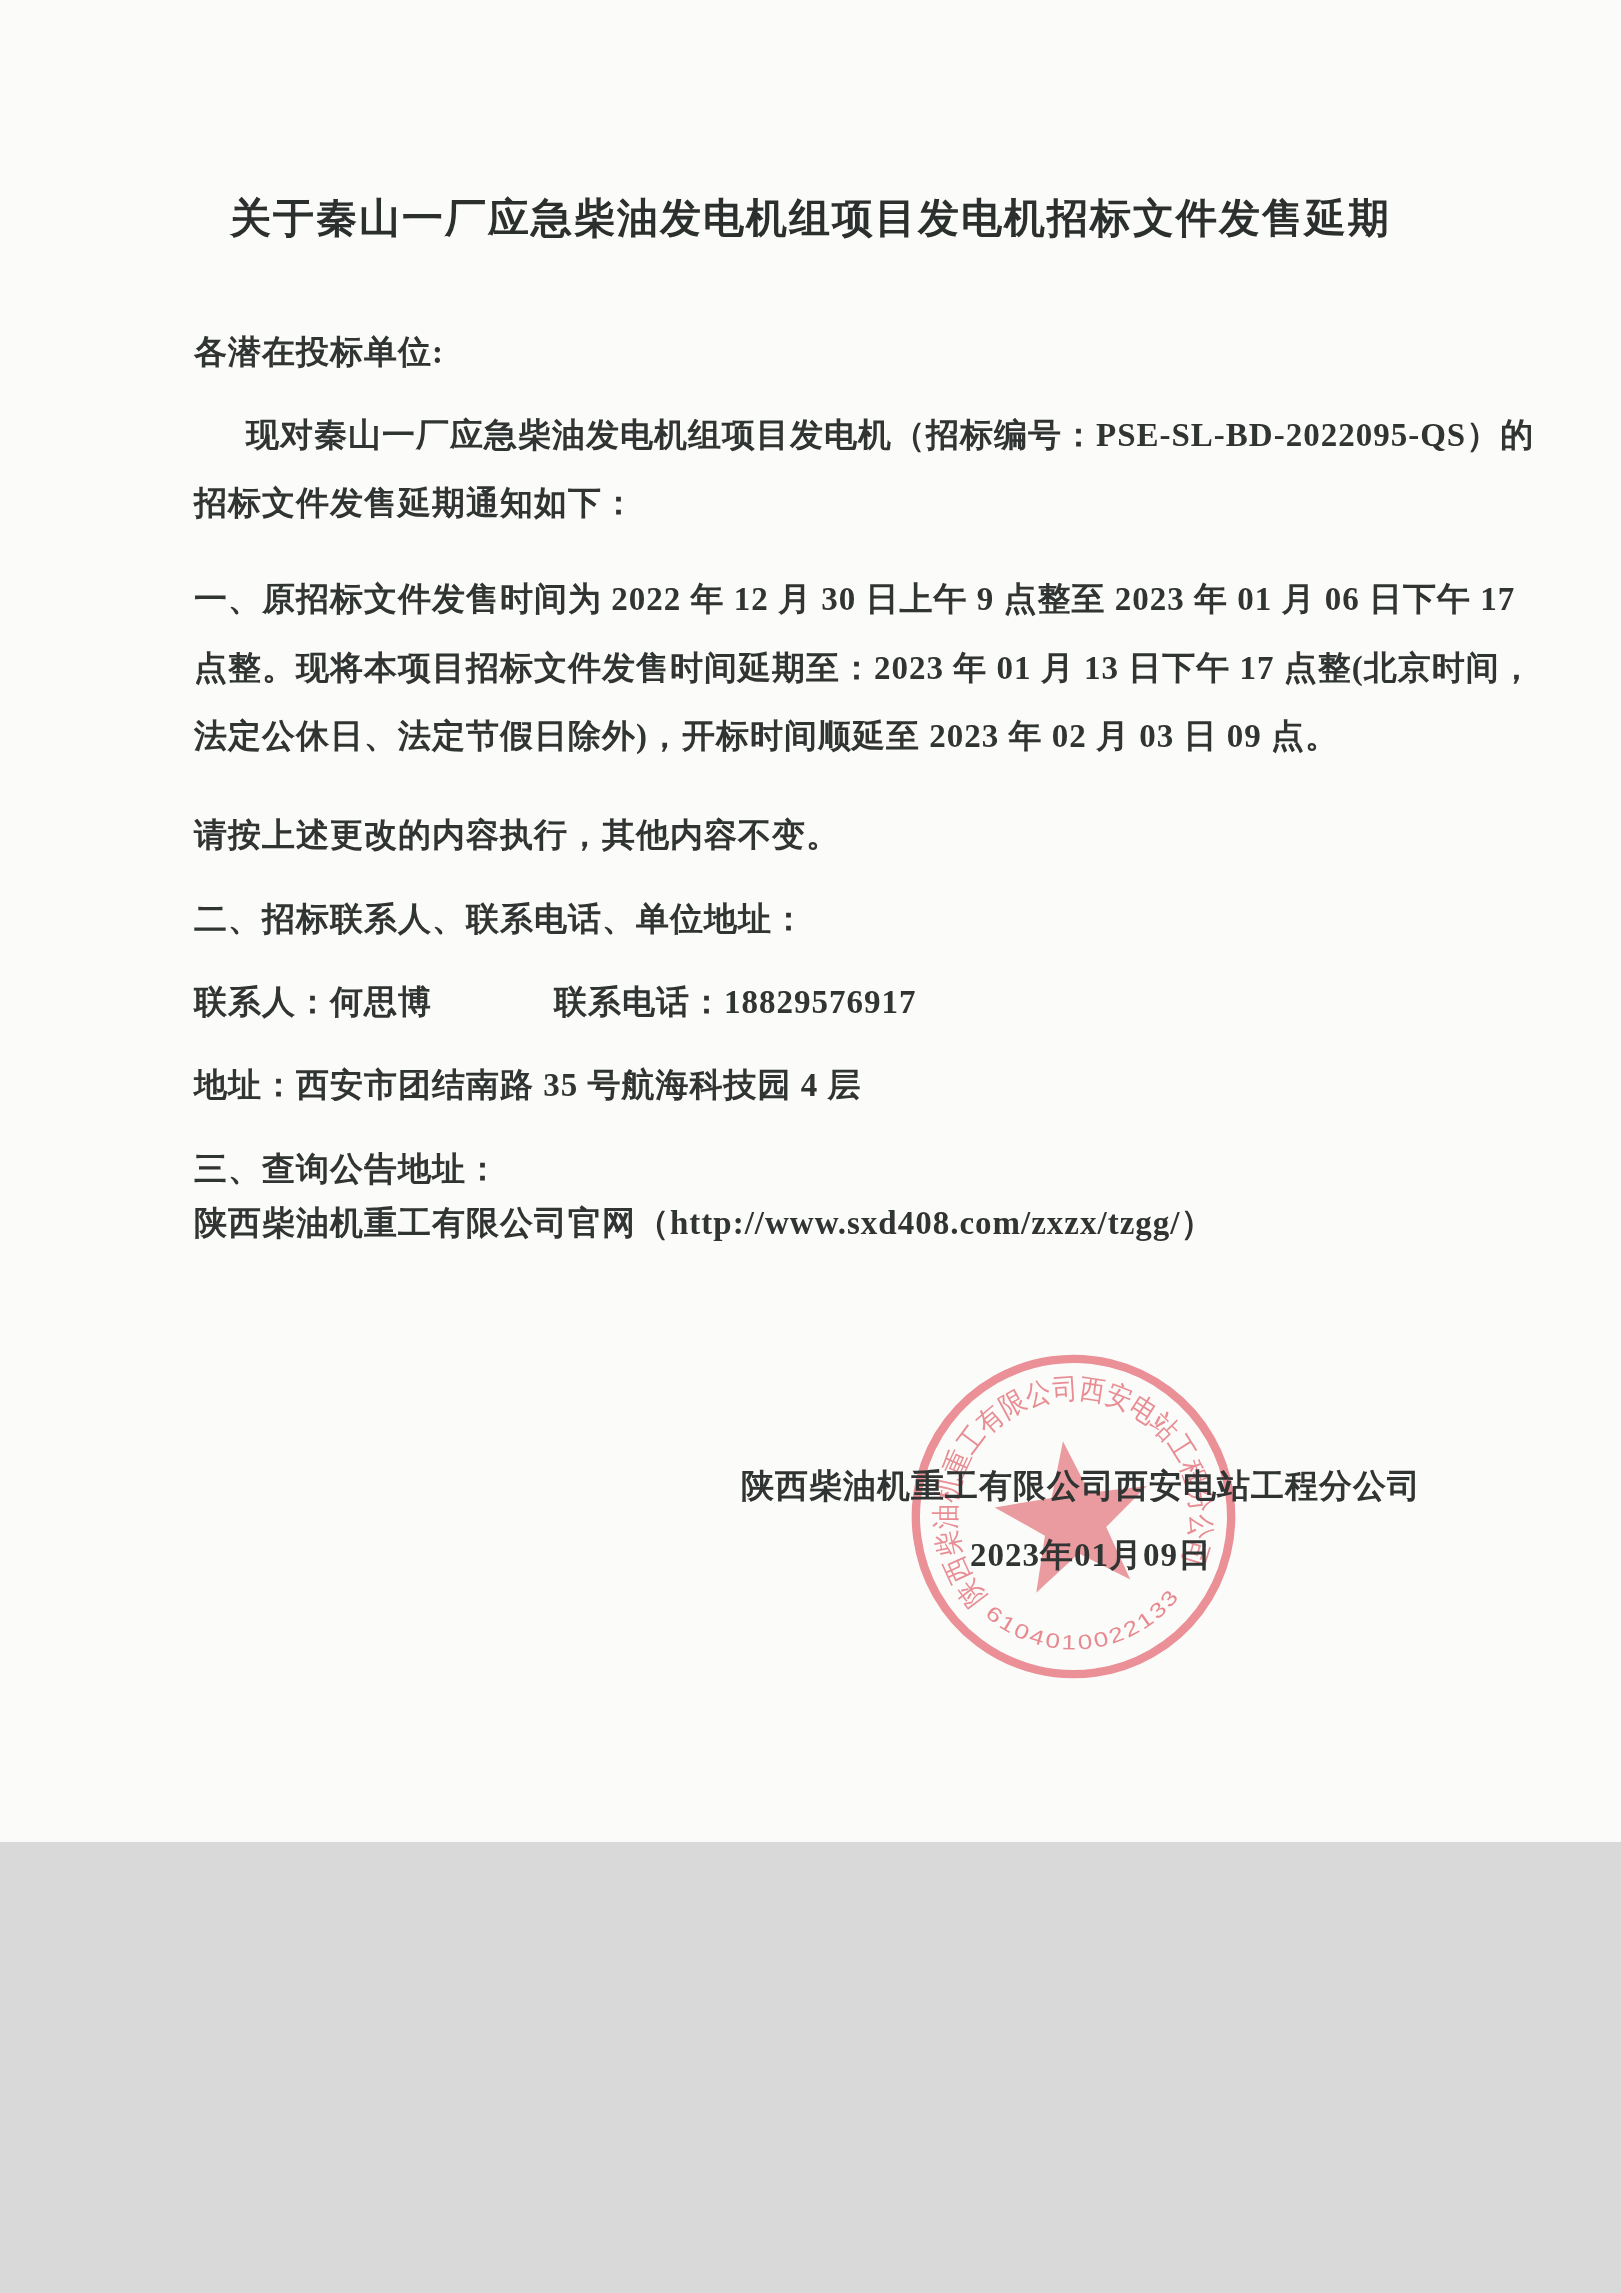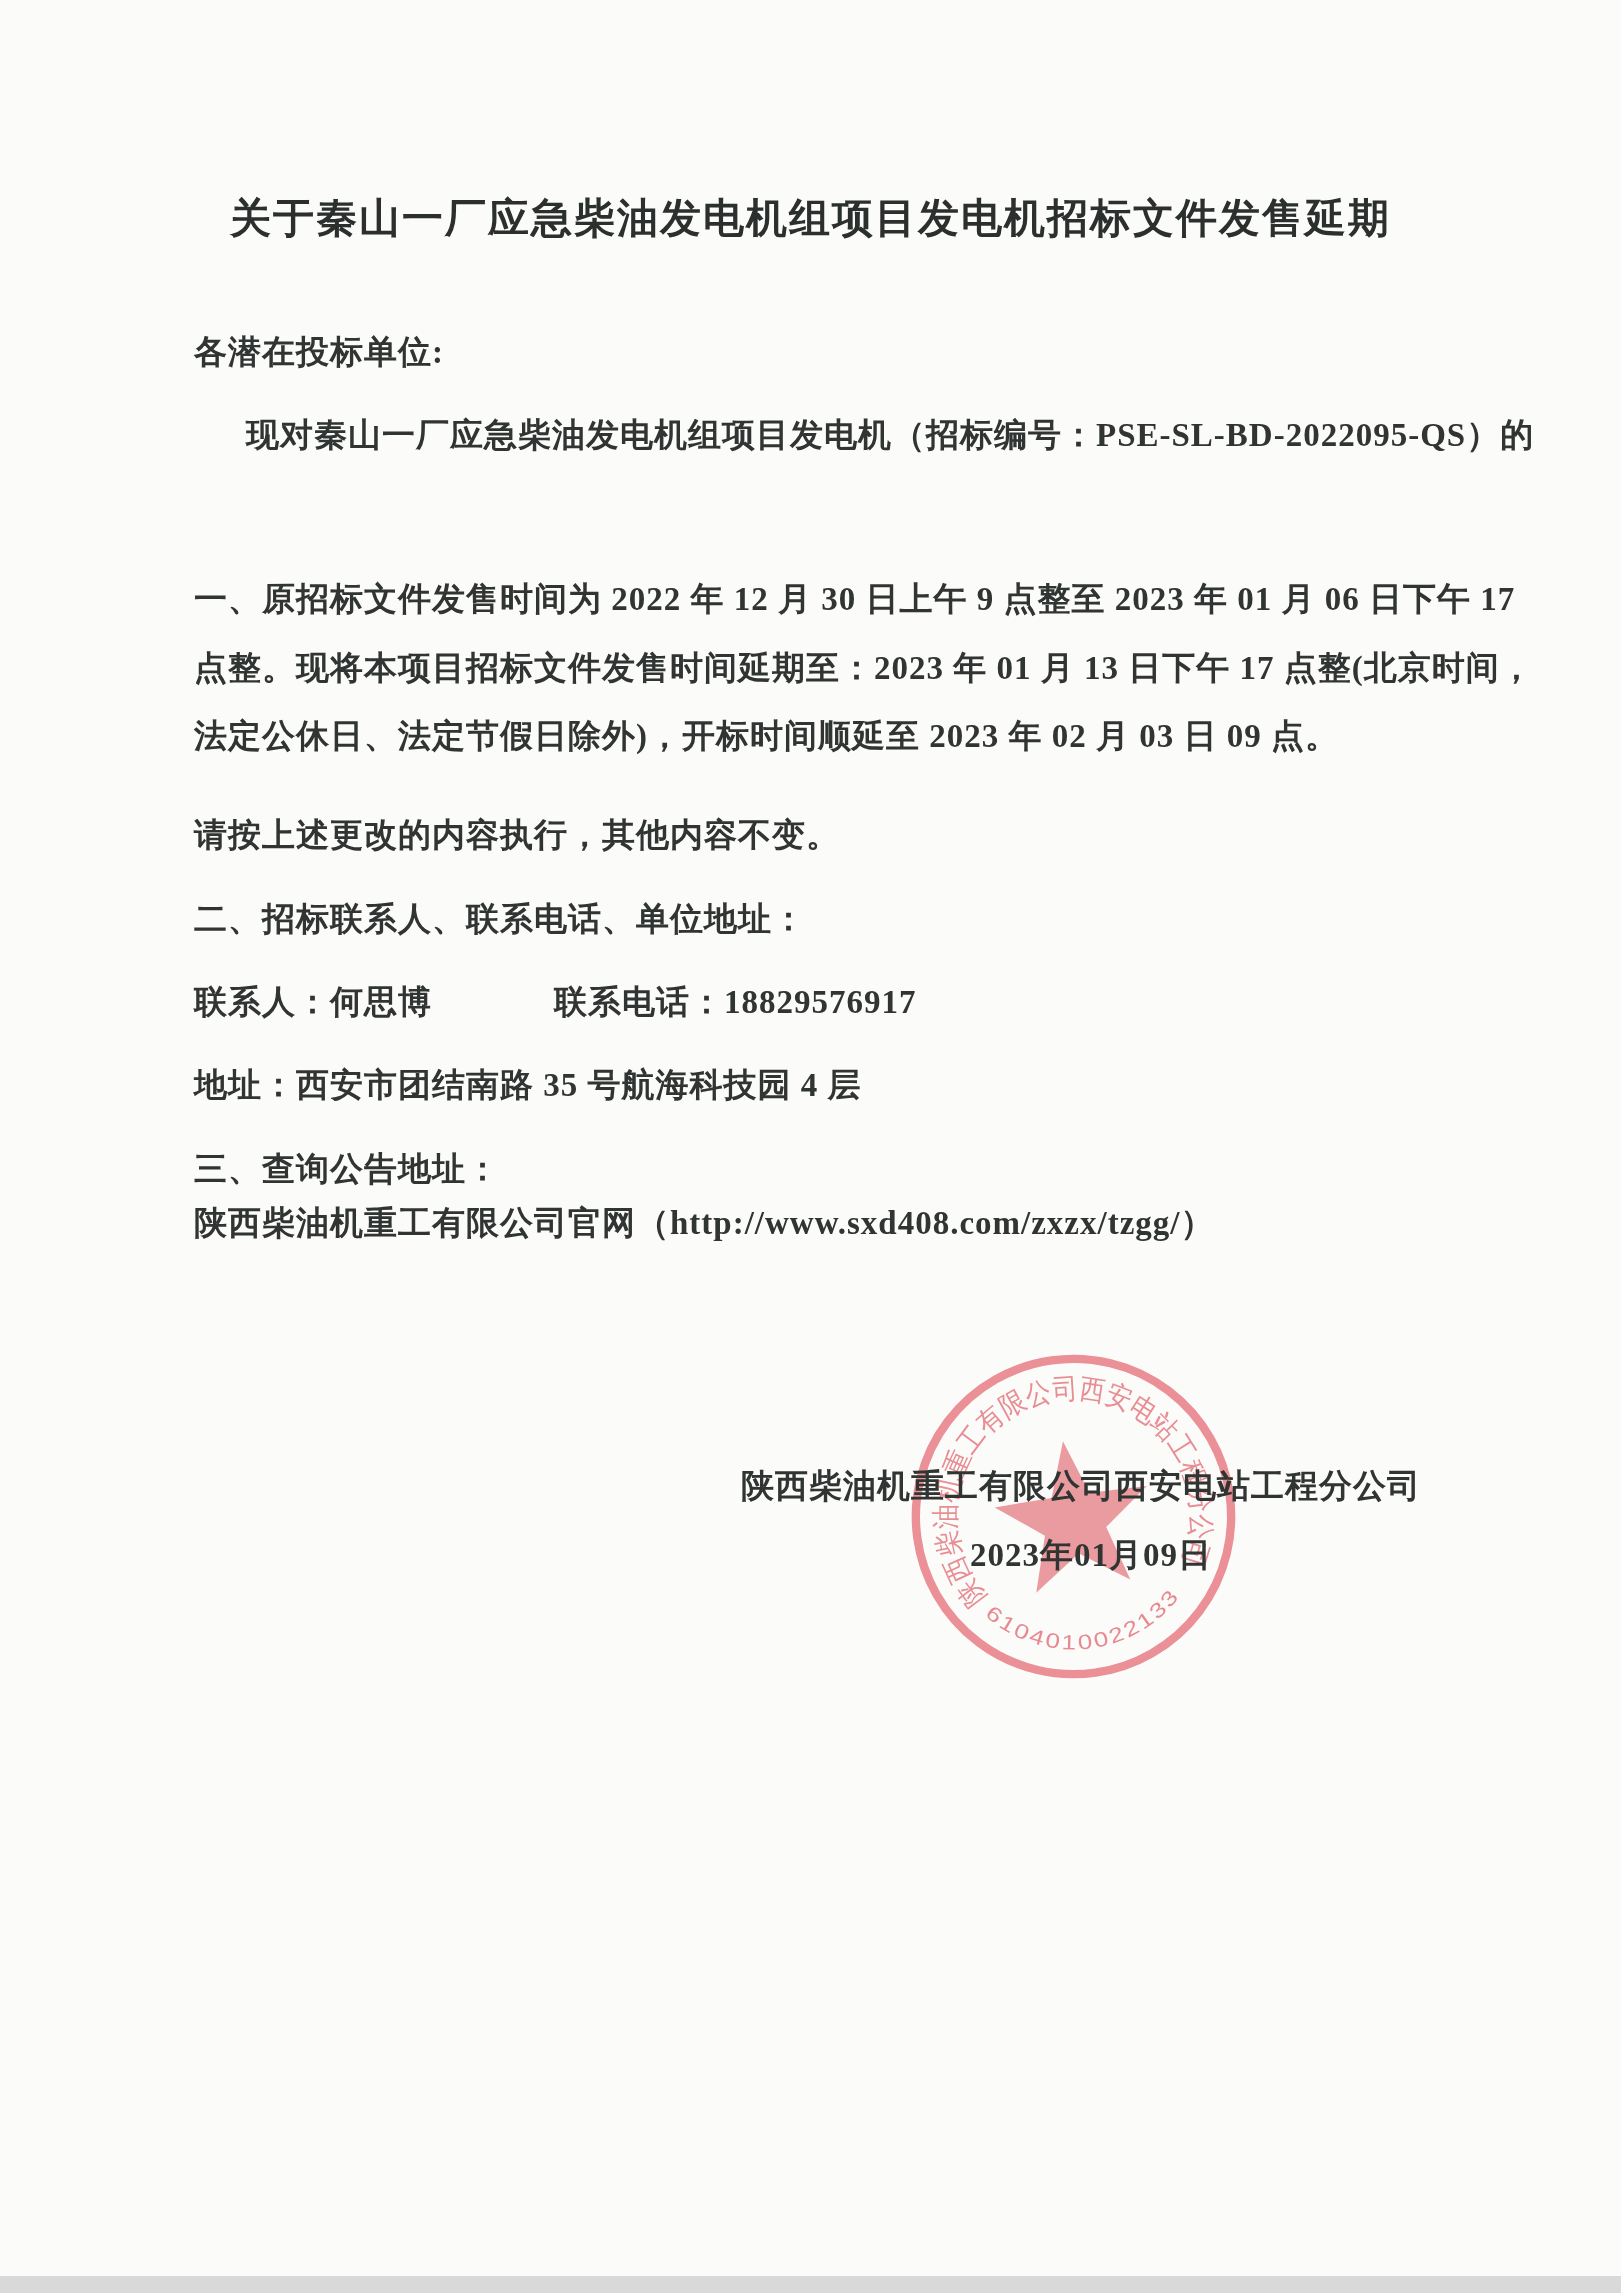--- a/index.html
+++ b/index.html
@@ -1,18 +1,18 @@
 <!DOCTYPE html>
 <html style="--stamp-color: #e4737c;"><head>
 <meta charset="utf-8">
 <style>
   html,body { margin:0; padding:0; background:#d9d9d9; }
   .page {
     position:relative;
-    width:1621px; height:2276px;
+    width:1621px; height:1842px;
     margin:0 auto;
     background:#fbfbf9;
     overflow:hidden;
     font-family:"Liberation Serif","DejaVu Serif",serif;
     color:#303432;
   }
   .line {
     position:absolute;
     left:194px;
     font-size:33px;
@@ -52,20 +52,21 @@
 </head>
 <body>
 
 <div class="page">
 
   <div class="line title-line" style="top:194px">关于秦山一厂应急柴油发电机组项目发电机招标文件发售延期</div>
 
   <div class="line" style="top:333px">各潜在投标单位:</div>
 
   <div class="line indent1" style="top:416px">现对秦山一厂应急柴油发电机组项目发电机（招标编号：PSE-SL-BD-2022095-QS）的</div>
+  <div class="line" style="top:484px">招标文件发售延期通知如下：</div>
 
   <div class="line" style="top:580px">一、原招标文件发售时间为 2022 年 12 月 30 日上午 9 点整至 2023 年 01 月 06 日下午 17</div>
   <div class="line" style="top:649px">点整。现将本项目招标文件发售时间延期至：2023 年 01 月 13 日下午 17 点整(北京时间，</div>
   <div class="line" style="top:717px">法定公休日、法定节假日除外)，开标时间顺延至 2023 年 02 月 03 日 09 点。</div>
 
   <div class="line" style="top:816px">请按上述更改的内容执行，其他内容不变。</div>
 
   <div class="line" style="top:900px">二、招标联系人、联系电话、单位地址：</div>
 
   <div class="line" style="top:983px">

